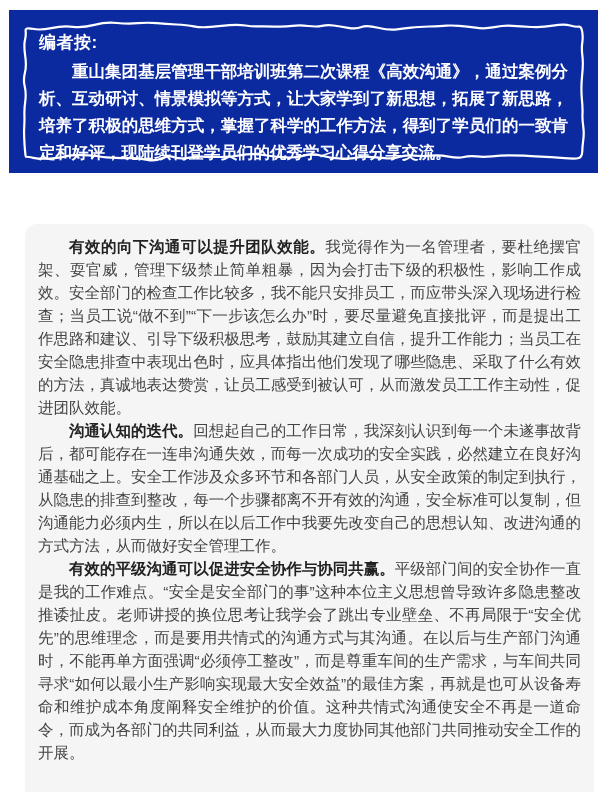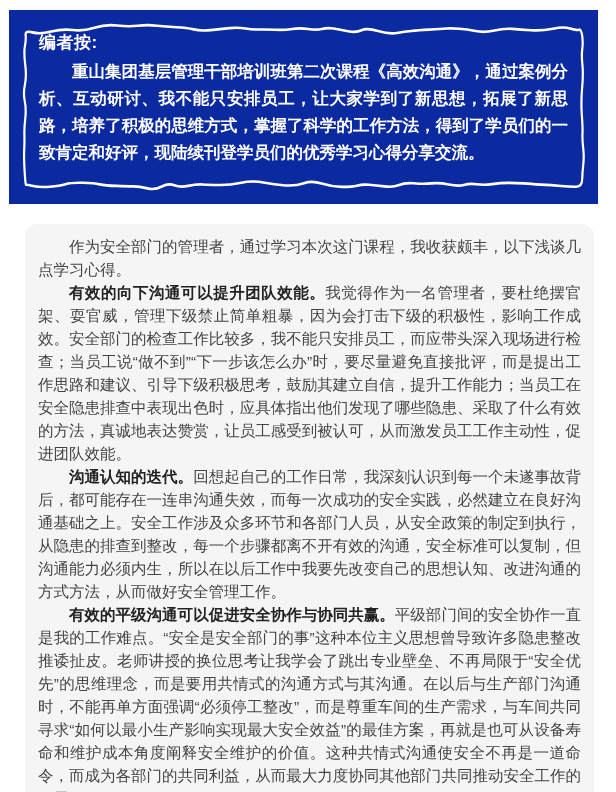--- a/index.html
+++ b/index.html
@@ -6,21 +6,21 @@
   body {
     width: 616px; height: 792px;
     background: #ffffff;
     font-family: "Liberation Sans", sans-serif;
     position: relative;
     overflow: hidden;
   }
   .editor-note {
     position: absolute;
     left: 9px; top: 10px;
-    width: 589px; height: 194px;
+    width: 589px; height: 163px;
     background: #0c2aa0;
   }
   .wavy {
     position: absolute; inset: 0;
     width: 100%; height: 100%;
     display: block;
   }
   .note-inner {
     position: absolute; inset: 0;
     padding: 21px 30px 0 30px;
@@ -82,28 +82,27 @@
 <body>
 
 <div class="page">
 
   <section class="editor-note">
     <svg class="wavy" viewBox="0 0 589 163" preserveAspectRatio="none" aria-hidden="true">
       <path id="wavy-path" fill="none" stroke="#ffffff" stroke-width="2.2" stroke-linecap="round" stroke-linejoin="round" d="M23.5,18.8 Q31.0,20.5 42.3,18.1 Q53.5,15.7 63.8,16.8 Q74.1,17.9 85.4,14.9 Q96.7,11.9 107.9,13.0 Q119.2,14.1 128.9,13.2 Q138.7,12.3 147.7,13.2 Q156.7,14.0 167.4,14.5 Q178.1,14.9 184.7,16.3 Q191.3,17.8 201.7,16.9 Q212.0,16.0 220.6,15.2 Q229.1,14.4 236.4,15.5 Q243.6,16.6 249.7,16.4 Q255.7,16.2 265.8,16.6 Q275.9,17.0 283.3,15.9 Q290.7,14.9 299.2,16.0 Q307.7,17.0 312.9,15.9 Q318.2,14.7 324.5,15.5 Q330.8,16.4 339.1,17.8 Q347.4,19.2 352.5,17.0 Q357.6,14.9 369.0,17.7 Q380.4,20.5 388.0,19.3 Q395.7,18.1 402.3,17.6 Q409.0,17.0 420.5,16.5 Q432.1,16.0 437.3,15.6 Q442.5,15.3 450.2,15.8 Q457.8,16.3 466.5,17.7 Q475.2,19.2 485.4,17.2 Q495.6,15.2 503.4,15.9 Q511.2,16.5 522.1,17.0 Q533.0,17.6 543.9,15.7 Q554.8,13.8 561.2,15.5 Q567.6,17.2 569.9,16.6 Q572.2,16.0 573.2,21.6 Q574.1,27.2 573.3,32.5 Q572.4,37.8 573.4,45.8 Q574.4,53.8 573.1,65.6 Q571.9,77.5 572.8,88.1 Q573.8,98.7 573.5,103.8 Q573.2,108.9 574.2,116.0 Q575.2,123.1 574.3,129.6 Q573.4,136.1 573.2,142.2 Q573.0,148.3 567.4,148.5 Q561.9,148.7 552.1,147.9 Q542.4,147.1 531.8,146.7 Q521.2,146.2 514.9,145.7 Q508.6,145.3 500.0,145.3 Q491.4,145.3 483.1,146.3 Q474.7,147.2 467.6,146.4 Q460.4,145.6 454.8,147.0 Q449.3,148.3 439.7,146.6 Q430.1,144.9 422.0,145.7 Q413.8,146.4 404.9,145.6 Q396.0,144.9 390.1,147.0 Q384.2,149.1 375.6,148.2 Q367.0,147.3 359.9,146.8 Q352.8,146.4 347.8,147.6 Q342.8,148.7 332.7,148.6 Q322.6,148.4 312.6,145.8 Q302.6,143.2 294.9,145.6 Q287.2,147.9 276.3,147.4 Q265.4,146.9 254.3,145.0 Q243.1,143.2 232.2,145.1 Q221.2,147.1 210.6,147.0 Q199.9,146.9 193.5,146.6 Q187.2,146.3 179.1,147.8 Q171.1,149.2 165.3,147.2 Q159.5,145.3 152.8,148.3 Q146.2,151.4 138.4,149.9 Q130.6,148.3 124.3,148.2 Q118.0,148.1 107.1,147.8 Q96.1,147.6 90.7,146.5 Q85.3,145.4 73.7,145.2 Q62.0,144.9 56.5,146.4 Q51.1,147.9 40.8,148.5 Q30.6,149.1 24.2,147.8 Q17.9,146.6 17.1,146.8 Q16.4,147.0 15.6,135.3 Q14.8,123.7 15.2,117.4 Q15.6,111.1 15.4,104.9 Q15.2,98.8 16.3,90.8 Q17.3,82.9 15.7,76.3 Q14.1,69.6 15.9,62.8 Q17.7,55.9 16.2,45.8 Q14.7,35.7 15.9,30.2 Q17.2,24.7 16.6,21.0 Q16.0,17.2 23.5,18.8 Z"></path>
     </svg>
     <div class="note-inner">
       <div class="note-label">编者按:</div>
-      <p class="note-body">重山集团基层管理干部培训班第二次课程《高效沟通》，通过案例分析、互动研讨、我不能只安排员工，让大家学到了新思想，拓展了新思路，培养了积极的思维方式，掌握了科学的工作方法，得到了学员们的一致肯定和好评，现陆续刊登学员们的优秀学习心得分享交流。</p>
+      <p class="note-body">重山集团基层管理干部培训班第二次课程《高效沟通》，通过案例分析、互动研讨、情景模拟等方式，让大家学到了新思想，拓展了新思路，培养了积极的思维方式，掌握了科学的工作方法，得到了学员们的一致肯定和好评，现陆续刊登学员们的优秀学习心得分享交流。</p>
     </div>
   </section>
 
   <div class="badge">
     <span>五组鹏峰化工　胡海波</span>
   </div>
 
   <section class="content">
-    <p><span class="lead"></span><span>作为安全部门的管理者，通过学习本次这门课程，我收获颇丰，以下浅谈几点学习心得。</span></p>
     <p><span class="lead">有效的向下沟通可以提升团队效能。</span><span>我觉得作为一名管理者，要杜绝摆官架、耍官威，管理下级禁止简单粗暴，因为会打击下级的积极性，影响工作成效。安全部门的检查工作比较多，我不能只安排员工，而应带头深入现场进行检查；当员工说“做不到”“下一步该怎么办”时，要尽量避免直接批评，而是提出工作思路和建议、引导下级积极思考，鼓励其建立自信，提升工作能力；当员工在安全隐患排查中表现出色时，应具体指出他们发现了哪些隐患、采取了什么有效的方法，真诚地表达赞赏，让员工感受到被认可，从而激发员工工作主动性，促进团队效能。</span></p>
     <p><span class="lead">沟通认知的迭代。</span><span>回想起自己的工作日常，我深刻认识到每一个未遂事故背后，都可能存在一连串沟通失效，而每一次成功的安全实践，必然建立在良好沟通基础之上。安全工作涉及众多环节和各部门人员，从安全政策的制定到执行，从隐患的排查到整改，每一个步骤都离不开有效的沟通，安全标准可以复制，但沟通能力必须内生，所以在以后工作中我要先改变自己的思想认知、改进沟通的方式方法，从而做好安全管理工作。</span></p>
     <p><span class="lead">有效的平级沟通可以促进安全协作与协同共赢。</span><span>平级部门间的安全协作一直是我的工作难点。“安全是安全部门的事”这种本位主义思想曾导致许多隐患整改推诿扯皮。老师讲授的换位思考让我学会了跳出专业壁垒、不再局限于“安全优先”的思维理念，而是要用共情式的沟通方式与其沟通。在以后与生产部门沟通时，不能再单方面强调“必须停工整改”，而是尊重车间的生产需求，与车间共同寻求“如何以最小生产影响实现最大安全效益”的最佳方案，再就是也可从设备寿命和维护成本角度阐释安全维护的价值。这种共情式沟通使安全不再是一道命令，而成为各部门的共同利益，从而最大力度协同其他部门共同推动安全工作的开展。</span></p>
   </section>
 
 </div>
 
 </body></html>

